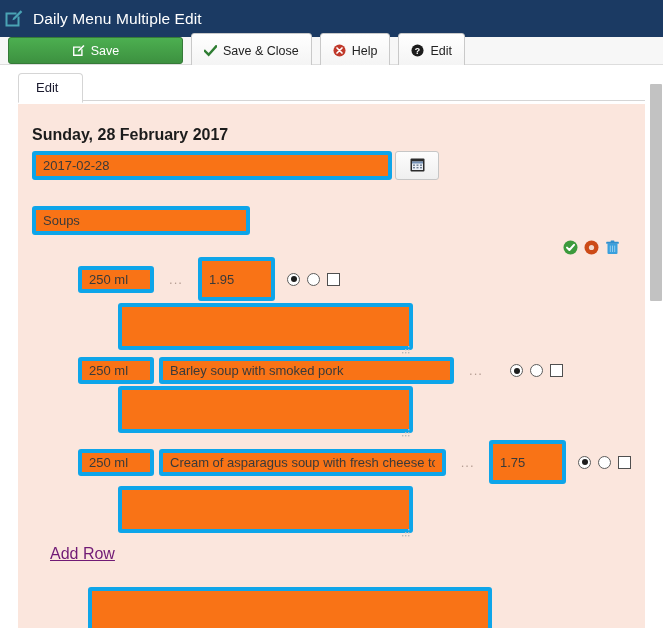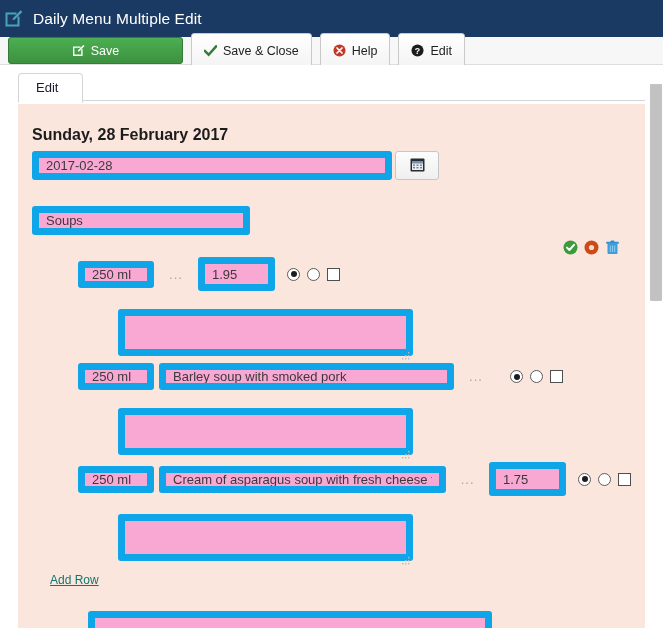--- a/index.html
+++ b/index.html
@@ -136,22 +136,22 @@
 
   .field-row {
     display: flex;
     align-items: center;
     margin-bottom: 10px;
   }
   input.txt, textarea.txt {
     font-family: "Liberation Sans", sans-serif;
     font-size: 13px;
     color: #3a3a3a;
-    background: #f9a8d4;
-    border: 7px solid #0ea5e9;
+    background: #f97316;
+    border: 4px solid #0ea5e9;
     border-radius: 3px;
     box-sizing: border-box;
     padding: 4px 7px;
     outline: none;
   }
   .date-input { width: 360px; height: 29px; }
   .date-btn {
     width: 44px;
     height: 29px;
     margin-left: 3px;
@@ -174,34 +174,34 @@
     top: -17px;
     display: flex;
     gap: 6px;
     align-items: center;
   }
   .tool-ico { cursor: pointer; display: block; }
 
   .item-row {
     display: flex;
     align-items: center;
-    margin-bottom: 18px;
+    margin-bottom: 2px;
     padding-left: 46px;
   }
   .qty-input { width: 76px; height: 27px; }
   .name-input { width: 295px; height: 27px; margin-left: 5px; }
   .dots {
     width: 44px;
     text-align: center;
     color: #b59e93;
     font-size: 13px;
     letter-spacing: 1px;
     user-select: none;
   }
-  .price-input { width: 77px; height: 34px; }
+  .price-input { width: 77px; height: 44px; }
   .choices {
     display: flex;
     align-items: center;
     gap: 7px;
     margin-left: 12px;
   }
   .radio {
     width: 13px; height: 13px;
     border: 1px solid #5c5c5c;
     border-radius: 50%;
@@ -241,22 +241,22 @@
     right: 3px;
     bottom: 3px;
     width: 8px;
     height: 8px;
     pointer-events: none;
   }
 
   .add-row-link {
     display: inline-block;
     margin: 5px 0 0 18px;
-    color: #0f766e;
-    font-size: 12px;
+    color: #701a75;
+    font-size: 16px;
     text-decoration: underline;
     cursor: pointer;
   }
 
   .bottom-note-wrap {
     margin: 24px 0 0 56px;
   }
   .bottom-note {
     width: 404px;
     height: 47px;

